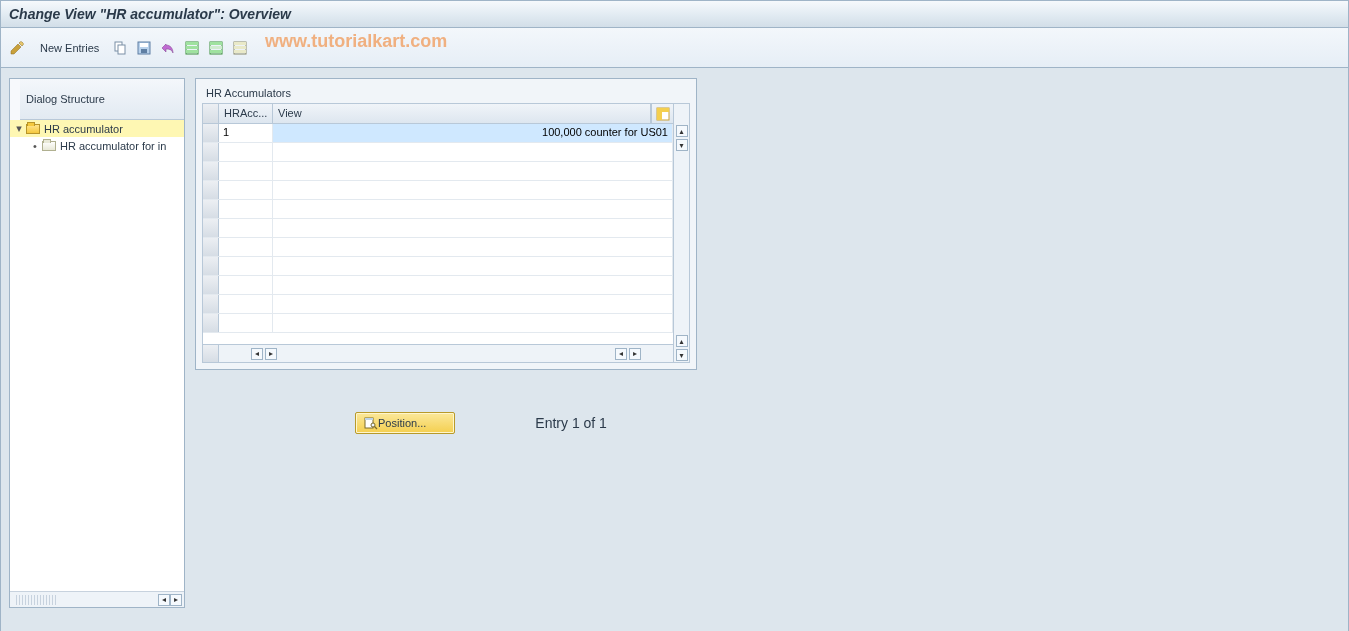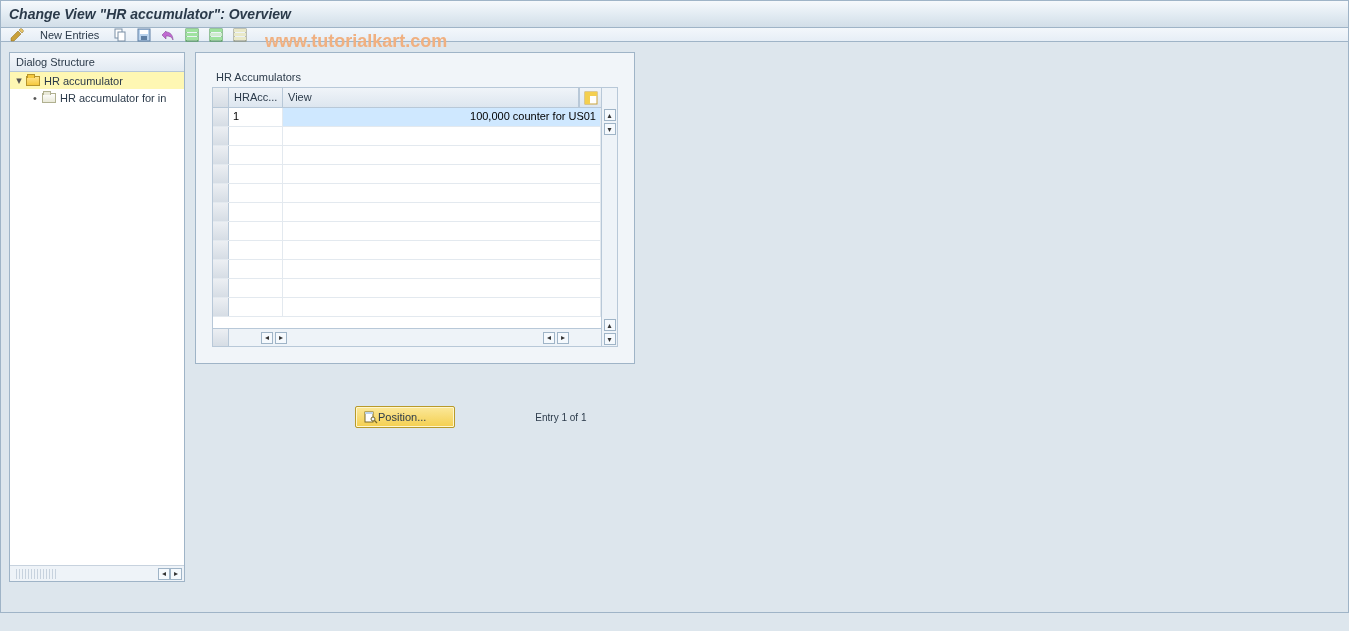--- a/index.html
+++ b/index.html
@@ -27,21 +27,21 @@
     font-style: italic;
     font-weight: bold;
     color: #2b3a4a;
   }
 
   
   .toolbar {
     background: linear-gradient(to bottom, #f3f7fb 0%, #e6eef6 100%);
     border: 1px solid #9fb4c7;
     border-top: none;
-    height: 14px;
+    height: 40px;
     display: flex;
     align-items: center;
     padding: 0 6px;
     gap: 4px;
     position: relative;
   }
   .toolbar .tb-btn {
     width: 20px; height: 20px;
     display: flex; align-items: center; justify-content: center;
     border: 1px solid transparent;
@@ -84,23 +84,24 @@
     width: 176px;
     height: 530px;
     background: #f7f9fc;
     border: 1px solid #9fb4c7;
     display: flex;
     flex-direction: column;
   }
   .dialog-structure .ds-head {
     background: linear-gradient(to bottom, #f4f7fb, #e2eaf2);
     border-bottom: 1px solid #b8c8d8;
-    padding: 3px 6px;
+    padding: 14px 6px;
     font-size: 11px;
     color: #2b3a4a;
+    margin-left: 10px;
   }
   .ds-tree {
     flex: 1;
     overflow: hidden;
     background: #fff;
   }
   .tree-row {
     display: flex;
     align-items: center;
     height: 17px;
@@ -137,24 +138,24 @@
   .ds-hscroll{
     height:16px;border-top:1px solid #c7d2de;background:#eef3f8;
     display:flex;align-items:center;justify-content:space-between;padding:0 2px;
   }
   .ds-hscroll .sgrip{width:40px;height:10px;background:repeating-linear-gradient(90deg,#c7d2de 0 1px,transparent 1px 3px);margin:0 auto 0 4px;}
   .ds-hscroll .arrow{width:12px;height:12px;border:1px solid #9fb4c7;background:#f5f9fd;display:flex;align-items:center;justify-content:center;font-size:8px;color:#333;cursor:pointer;}
 
   
   .right-col{display:flex;flex-direction:column;}
   .table-panel {
-    width: 440px;
+    width: 502px;
     border: 1px solid #9fb4c7;
     background: #f1f5f9;
-    padding: 16px;
+    padding: 6px;
   }
   .tp-title{
     font-size:11px;color:#2b3a4a;padding:2px 4px 4px 4px;
   }
   .grid-wrap{
     border:1px solid #b8c8d8;background:#fff;
     display:flex;
   }
   .grid-main{flex:1;}
   .grid-head{
@@ -203,21 +204,21 @@
     padding-left:160px;
   }
   .position-btn{
     display:flex;align-items:center;gap:0;
     background:linear-gradient(#fbe89a,#f4cf4f);
     border:1px solid #b89a2a;border-radius:2px;
     padding:3px 28px 3px 8px;
     cursor:pointer;font-size:11px;color:#2b3a4a;
     box-shadow:inset 0 0 0 1px #fff6cc;
   }
-  .entry-text{font-size:10px;color:#2b3a4a;}
+  .entry-text{font-size:14px;color:#2b3a4a;}
 
   
   svg.icon{width:16px;height:16px;}
 </style>
 </head>
 <body>
 
 <div class="title-bar">
   <h1>Change View "HR accumulator": Overview</h1>
 </div>

